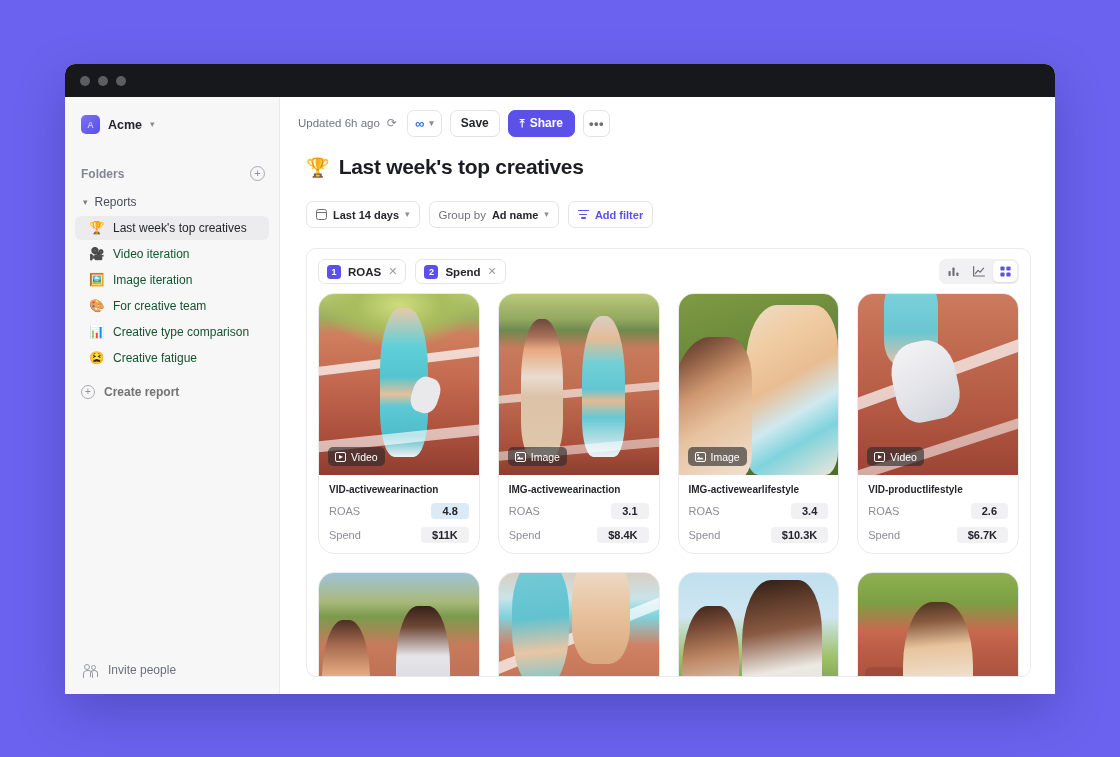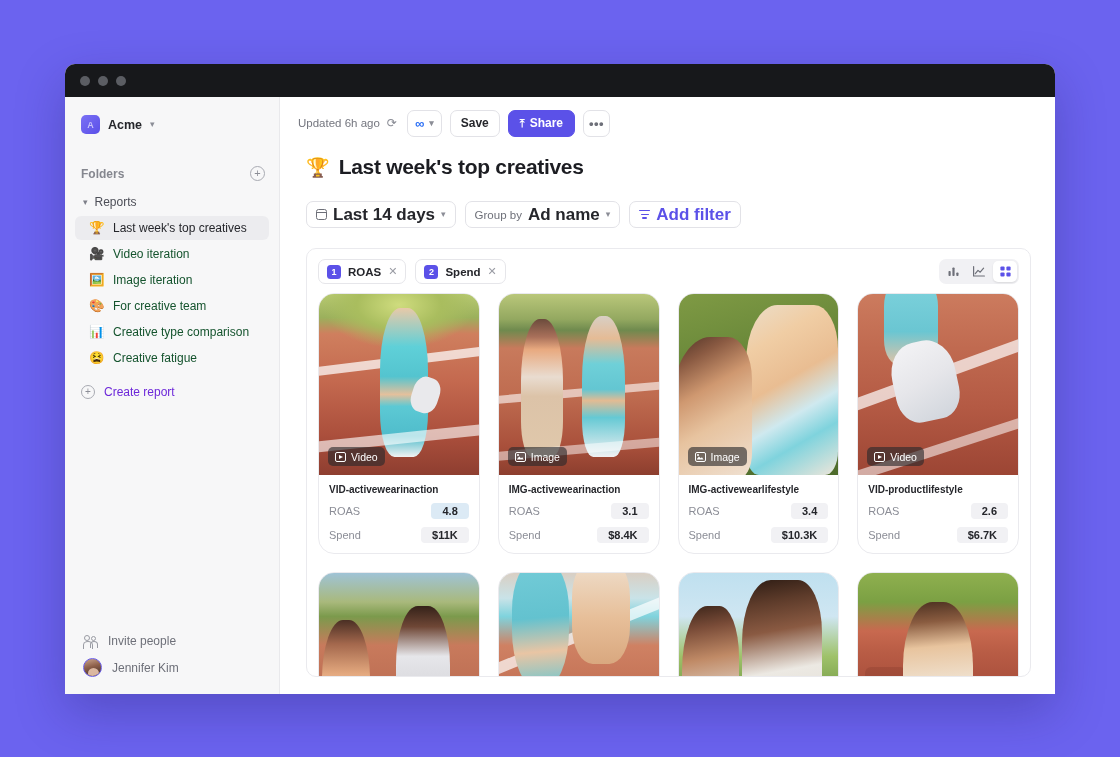--- a/index.html
+++ b/index.html
@@ -81,21 +81,21 @@
   .create-row {
     display: flex; align-items: center; gap: 9px;
     margin: 9px 10px 0 10px; padding: 5px 8px 5px 6px; border-radius: 6px; cursor: pointer;
   }
   .create-ico {
     width: 14px; height: 14px; border-radius: 50%;
     border: 1.2px solid #a8aab2; color: #8b8d96;
     display: flex; align-items: center; justify-content: center;
     font-size: 10px; line-height: 1;
   }
-  .create-label { font-size: 12px; color: #6d28d9; }
+  .create-label { font-size: 12px; color: #737373; font-weight: bold; }
 
   .sb-bottom { position: absolute; left: 0; right: 0; bottom: 12px; }
   .sb-foot {
     display: flex; align-items: center; gap: 10px;
     margin: 0 10px; padding: 5px 8px; border-radius: 6px; cursor: pointer;
   }
   .foot-label { font-size: 12px; color: #6e7079; }
   .avatar {
     width: 19px; height: 19px; border-radius: 50%;
     border: 1.6px solid #6b5fe8; overflow: hidden;
@@ -137,21 +137,21 @@
   .content { flex: 1; padding: 0 24px; overflow: hidden; min-height: 0; }
   .title-row { display: flex; align-items: center; gap: 9px; margin: 6px 0 0 2px; }
   .trophy { font-size: 19px; line-height: 1; }
   .page-title { font-size: 21px; font-weight: 700; color: #1c1d22; letter-spacing: -.3px; }
 
   .controls { display: flex; align-items: center; gap: 9px; margin: 22px 0 0 2px; }
   .ctl {
     height: 27px; border: 1px solid #e2e2e7; border-radius: 7px; background: #fff;
     display: flex; align-items: center; gap: 6px; padding: 0 9px; cursor: pointer;
   }
-  .ctl-txt { font-size: 17px; font-weight: 600; color: #25262b; }
+  .ctl-txt { font-size: 11px; font-weight: 600; color: #25262b; }
   .ctl-muted { font-size: 11.5px; color: #6e7079; font-weight: 400; }
   .cal-ico {
     width: 11px; height: 11px; border: 1.3px solid #6e7079; border-radius: 2.5px;
     position: relative;
   }
   .cal-ico::before {
     content:""; position:absolute; left:-1.3px; right:-1.3px; top:1.5px; height:1.3px; background:#6e7079;
   }
   .ctl.addfilter { border-color:#e2e2e7; }
   .ctl.addfilter .ctl-txt { color:#5b51e8; }
@@ -355,24 +355,20 @@
 
         <div class="sb-bottom">
           <div class="sb-foot">
             <span class="ico-people">
               <span class="h1"></span>
                 <span class="h2"></span>
                 <span class="b1"></span>
                 <span class="b2"></span>
             </span>
             <span class="foot-label">Invite people</span>
-          </div>
-          <div class="sb-foot">
-            <span class="avatar"></span>
-            <span class="foot-label">Jennifer Kim</span>
           </div>
         </div>
       </aside>
 
       <main class="main">
 
         <div class="topbar">
           <span class="updated">Updated 6h ago</span>
           <span class="sync-ico">⟳</span>
           <div class="btn meta">

